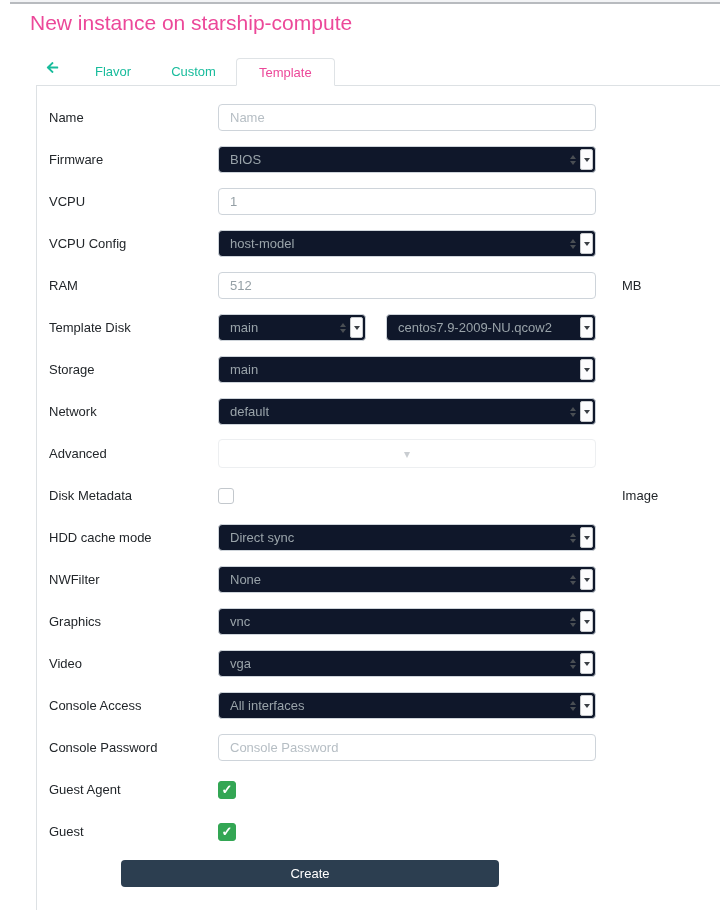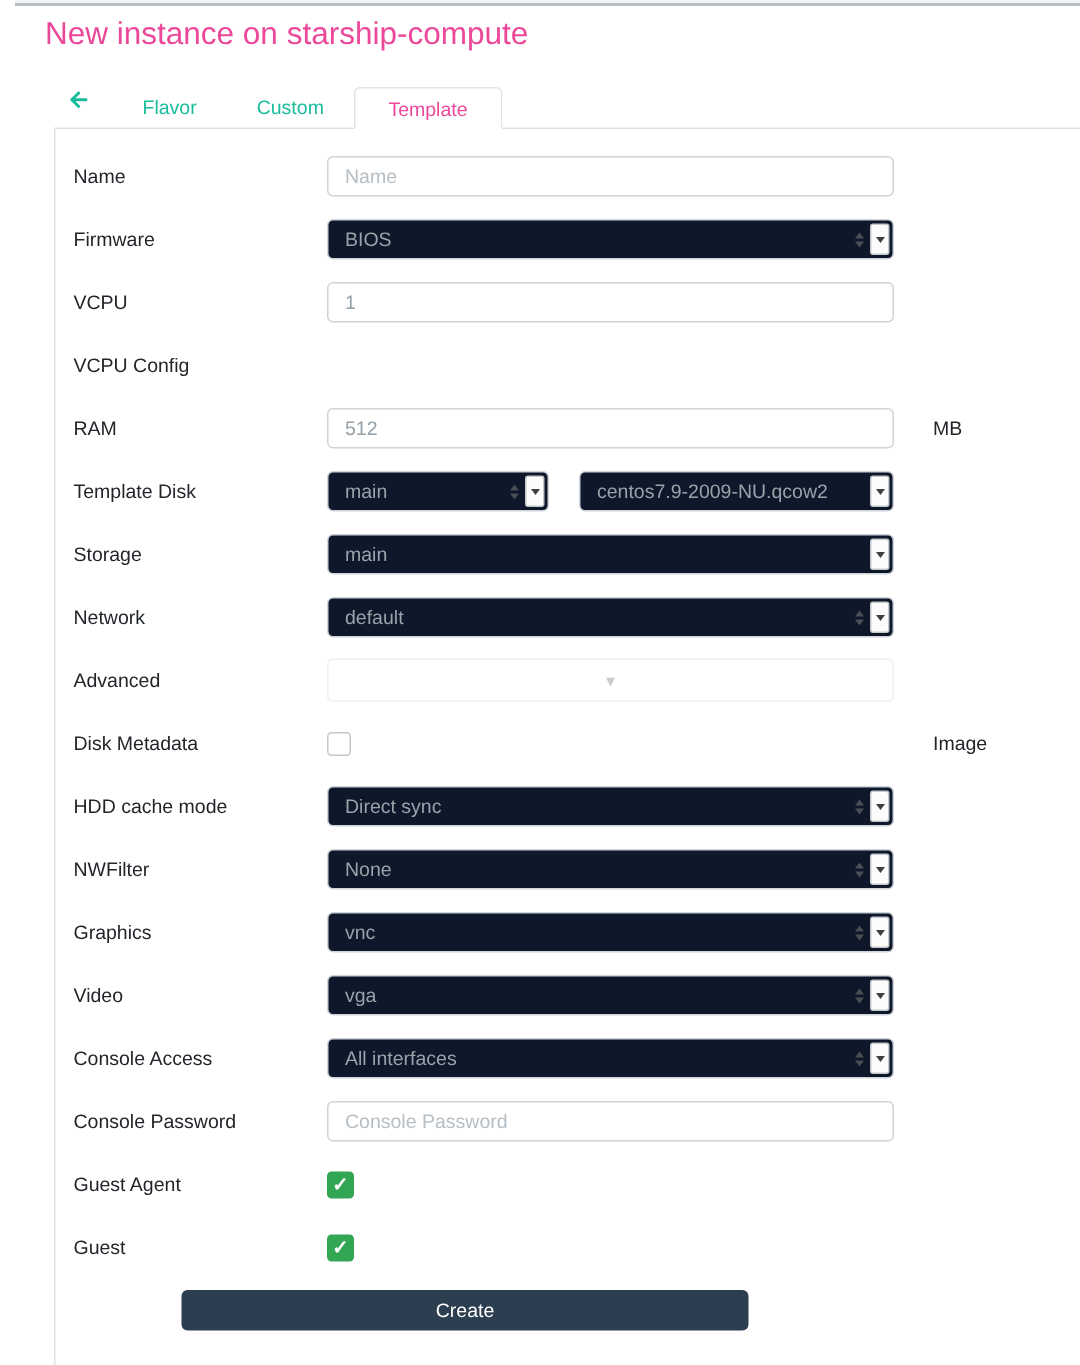--- a/index.html
+++ b/index.html
@@ -145,20 +145,32 @@
 
   <div class="frow">
     <span class="flabel">VCPU</span>
     <span class="fcontrol">
         <input class="tinput" type="text" value="1" style="">
       </span>
   </div>
 
   <div class="frow">
     <span class="flabel">VCPU Config</span>
+    <span class="fcontrol">
+      <span class="sel">
+        <span class="sel-text">host-model</span>
+        <span class="updown">
+            <i class="u"></i>
+            <i class="d"></i>
+          </span>
+        <span class="arrowbox">
+            <i class="tri"></i>
+          </span>
+      </span>
+    </span>
   </div>
 
   <div class="frow">
     <span class="flabel">RAM</span>
     <span class="fcontrol">
         <input class="tinput" type="text" value="512" style="">
       </span>
     <span class="fsuffix">MB</span>
   </div>
 

